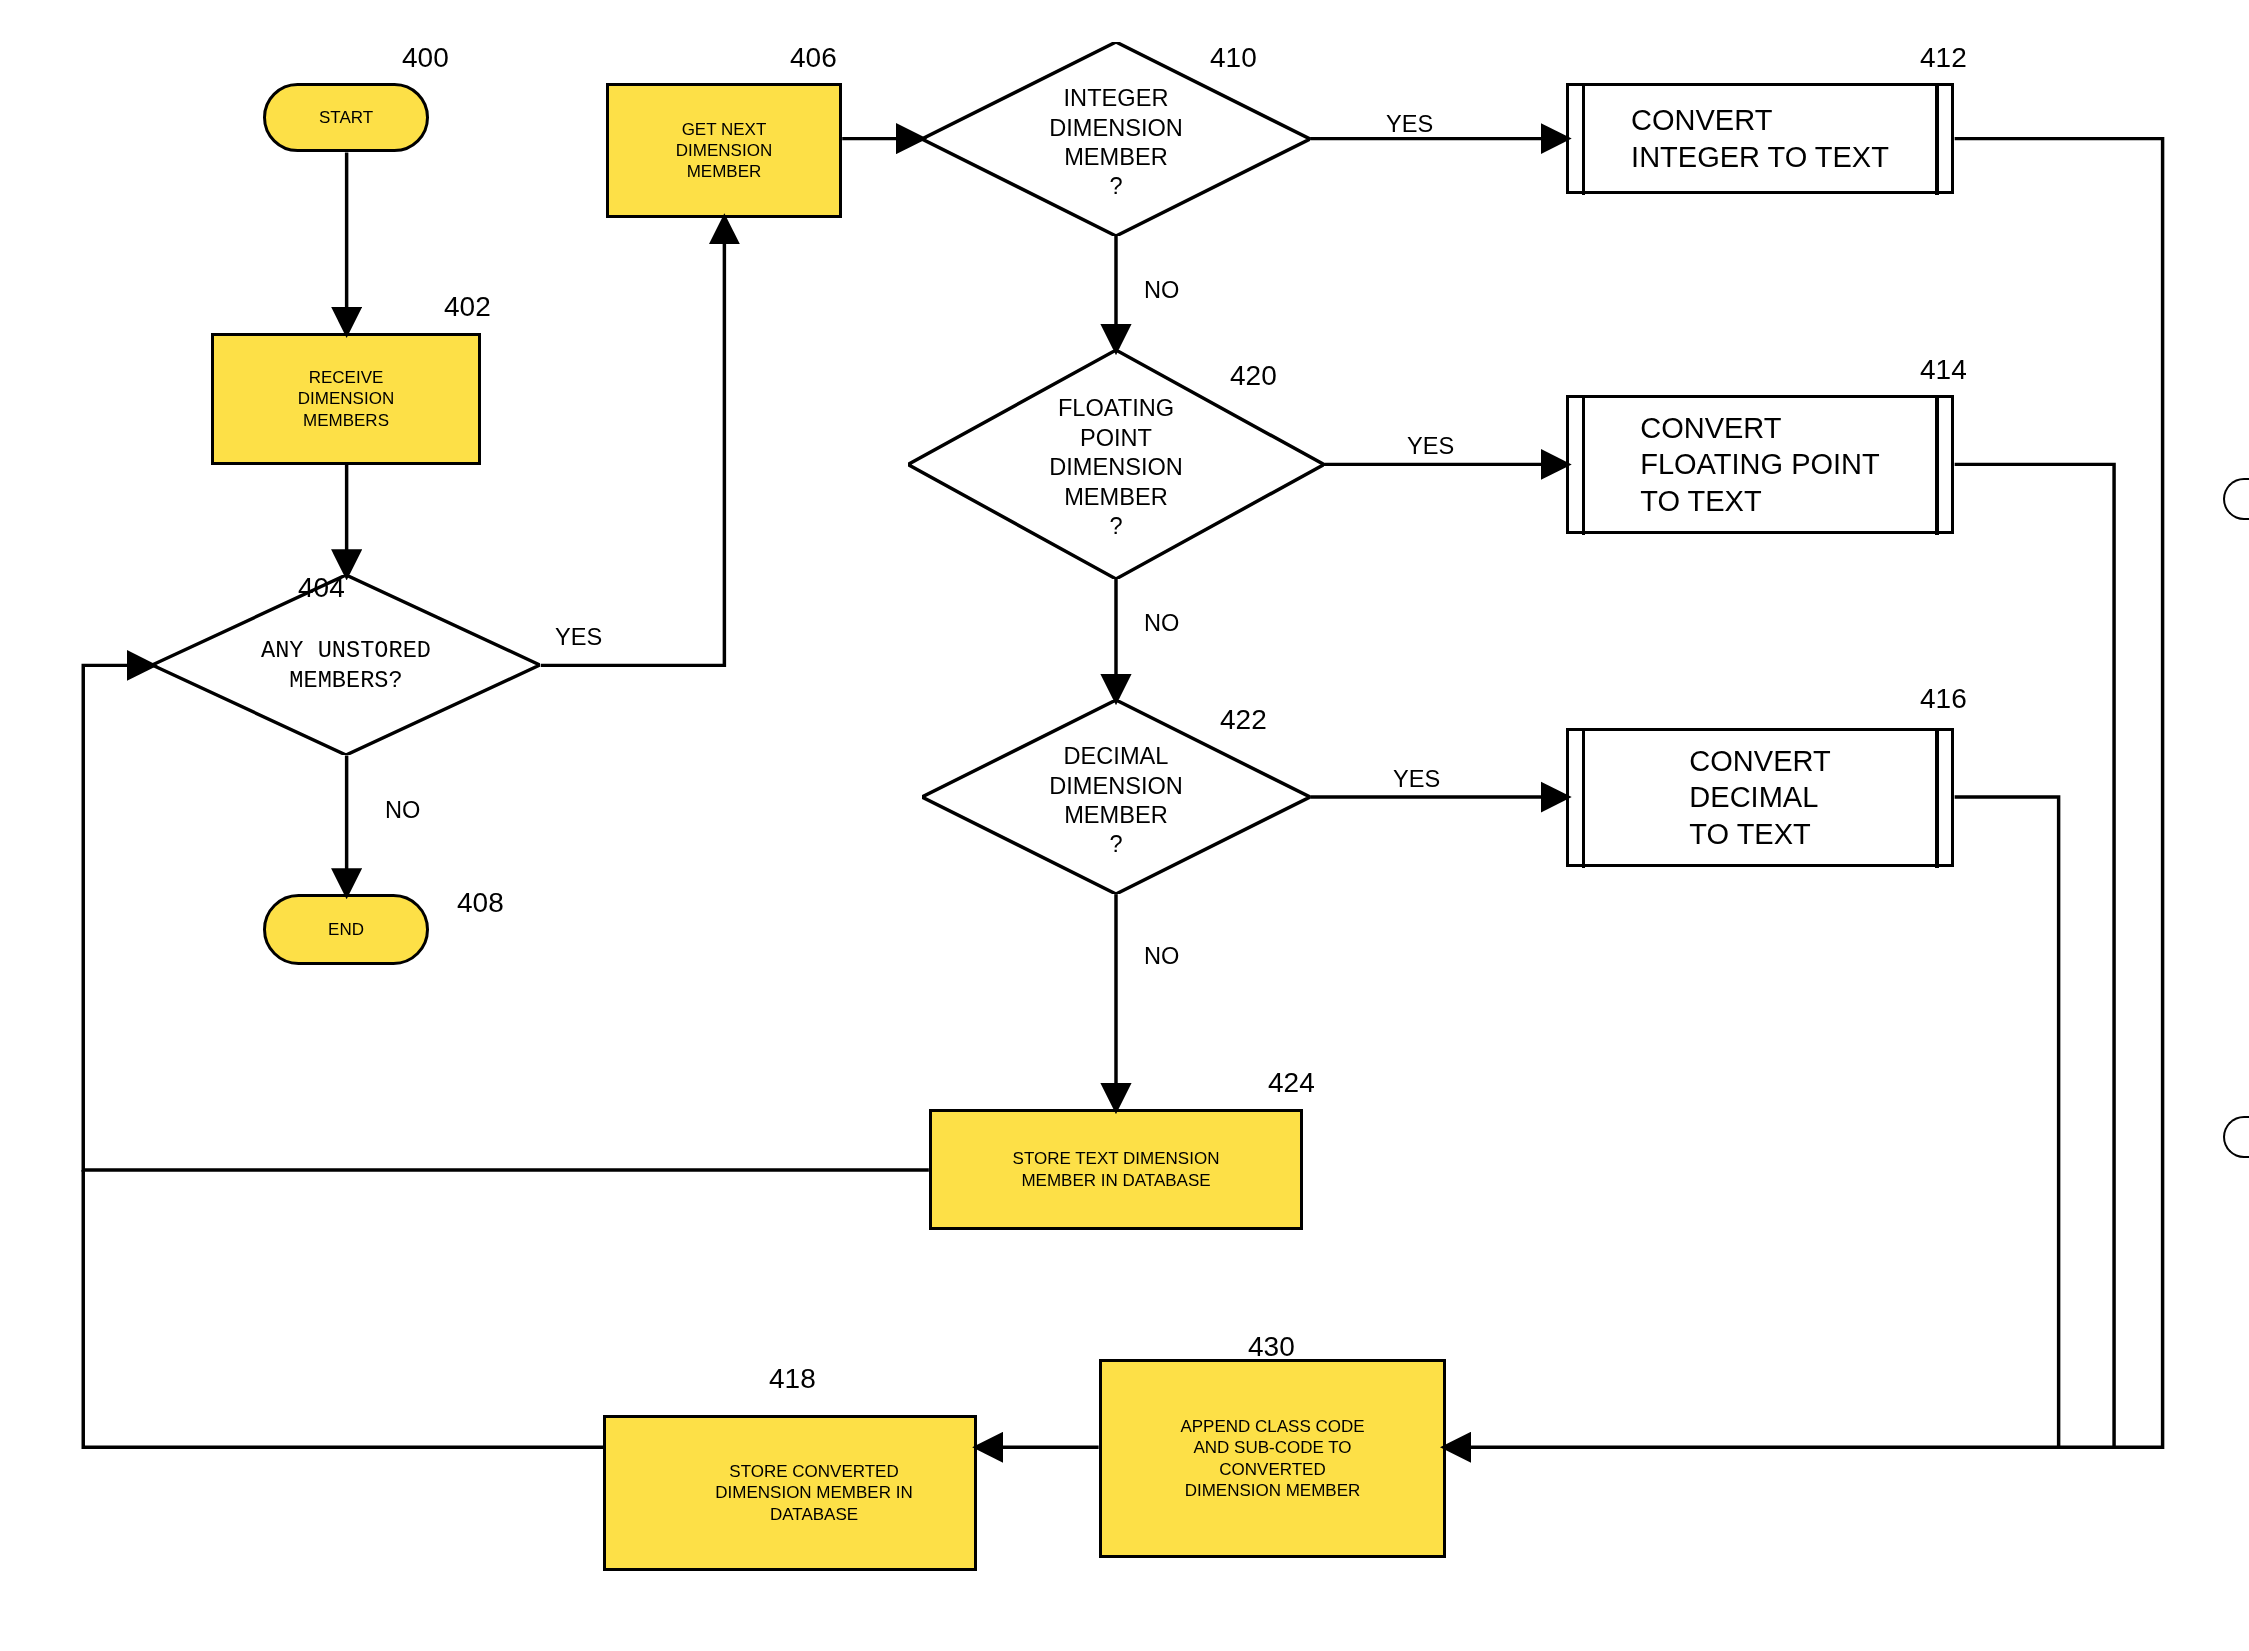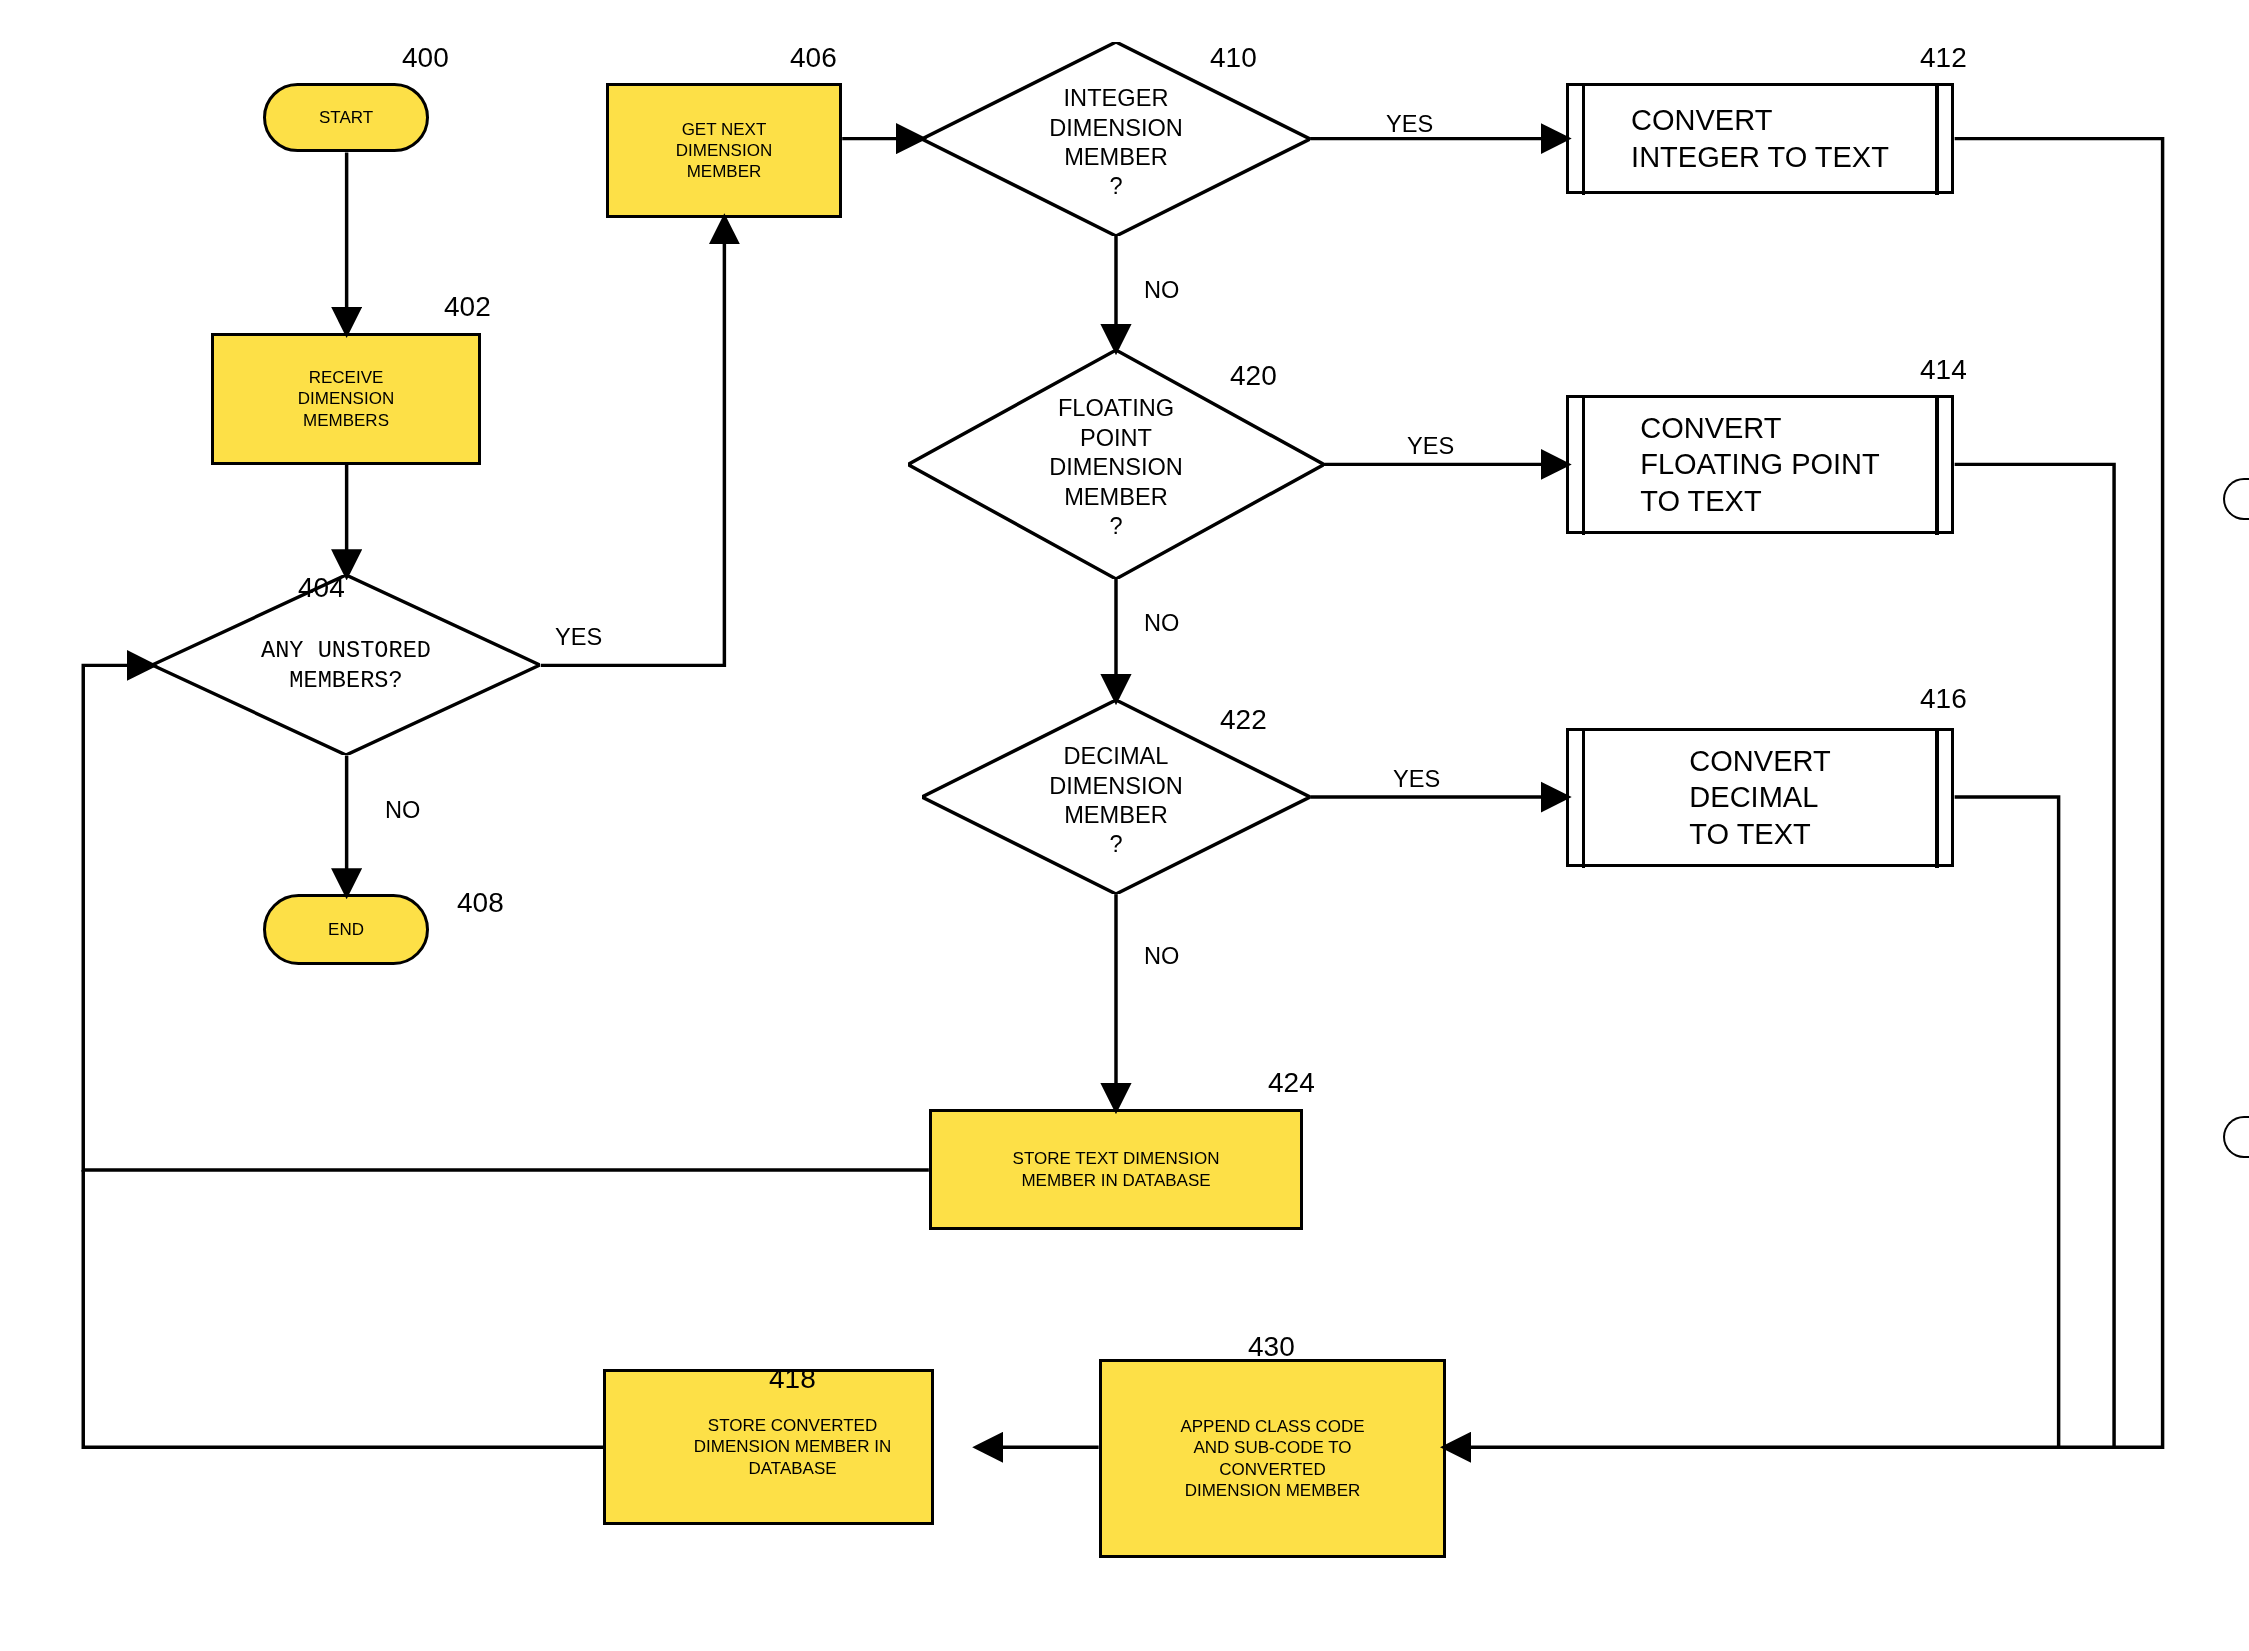--- a/index.html
+++ b/index.html
@@ -105,21 +105,21 @@
   <span>GET NEXT
 DIMENSION
 MEMBER</span>
 </div>
 
 <div class="node rect" style="left:929px; top:1109px; width:374px; height:121px; white-space:pre-line;">
   <span>STORE TEXT DIMENSION
 MEMBER IN DATABASE</span>
 </div>
 
-<div class="node rect" style="left:603px; top:1369px; width:331px; height:156px; white-space:pre-line;padding-left:48px;">
+<div class="node rect" style="left:603px; top:1415px; width:374px; height:156px; white-space:pre-line;padding-left:48px;">
   <span>STORE CONVERTED
 DIMENSION MEMBER IN
 DATABASE</span>
 </div>
 
 <div class="node rect" style="left:1099px; top:1359px; width:347px; height:199px; white-space:pre-line;">
   <span>APPEND CLASS CODE
 AND SUB-CODE TO
 CONVERTED
 DIMENSION MEMBER</span>

